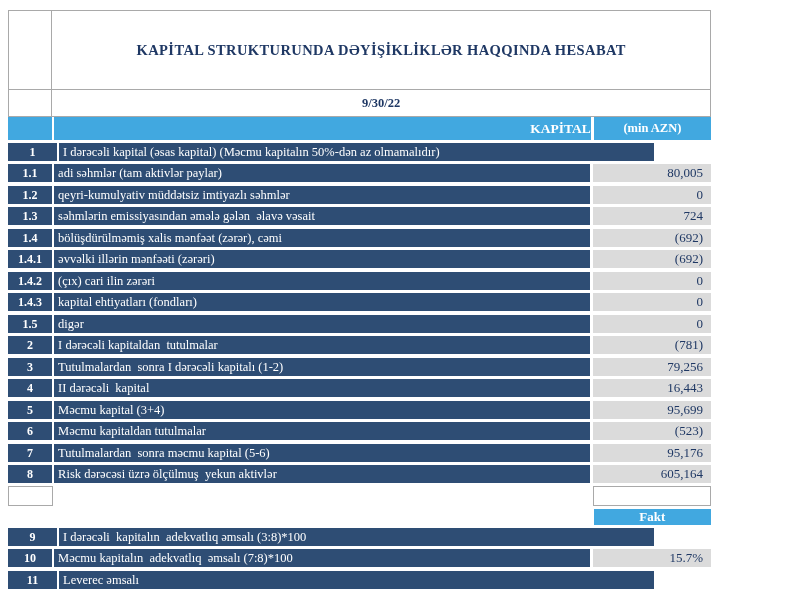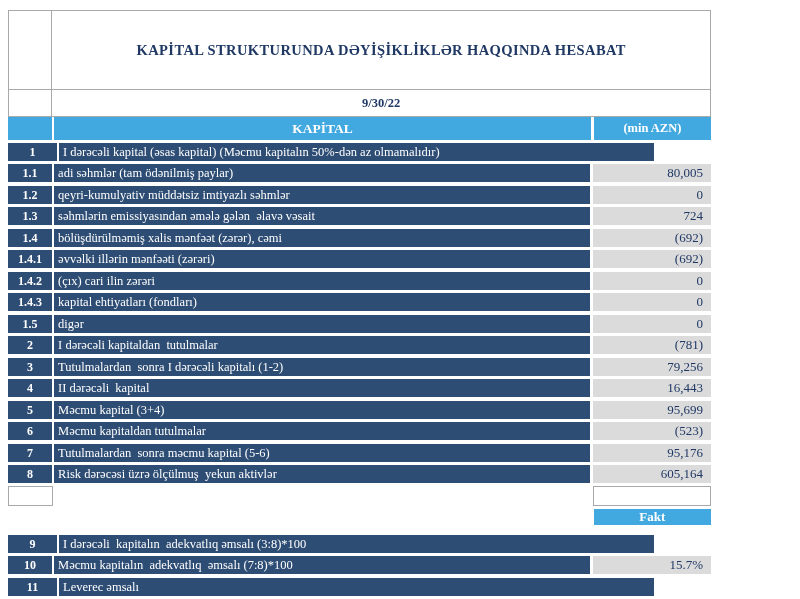--- a/index.html
+++ b/index.html
@@ -25,21 +25,21 @@
     width:730px;border:1px solid #a9a9a9;border-top:none;border-left:none;background:#fff;
     display:flex;align-items:center;justify-content:center;
     color:#1f3864;font-weight:bold;font-size:12.5px;
   }
 
   
   .r-head{display:flex;height:23px;margin-bottom:2.5px;}
   .r-head .h-no{width:49px;margin-right:2px;background:#41a8e0;}
   .r-head .h-main{
     width:595px;margin-right:3px;background:#41a8e0;color:#fff;font-weight:bold;
-    font-size:13.5px;text-align:center;line-height:23px;
+    font-size:13.5px;text-align:right;line-height:23px;
   }
   .r-head .h-val{
     width:130px;background:#41a8e0;color:#fff;font-weight:bold;
     font-size:12.5px;text-align:center;line-height:23px;
   }
 
   
   .row{display:flex;height:18px;margin-bottom:3.5px;}
   .c-no{
     width:49px;margin-right:2px;background:#2e4d74;color:#fff;font-weight:bold;
@@ -53,21 +53,21 @@
   .c-val{
     width:130px;background:#dbdbdb;color:#1f3864;
     font-size:13px;text-align:right;line-height:18px;padding-right:8px;white-space:pre;
   }
 
   
   .r-empty{display:flex;height:20px;margin-top:-1px;}
   .r-empty .e-no{width:49px;border:1px solid #a9a9a9;background:#fff;}
   .r-empty .e-mid{width:598px;background:#fff;}
   .r-empty .e-val{width:130px;border:1px solid #a9a9a9;background:#fff;}
-  .r-fakt{display:flex;height:16px;margin-top:3px;margin-bottom:10px;}
+  .r-fakt{display:flex;height:16px;margin-top:3px;margin-bottom:3px;}
   .r-fakt .f-spacer{width:649px;background:#fff;}
   .r-fakt .f-cell{
     width:130px;background:#41a8e0;color:#fff;font-weight:bold;
     font-size:13px;text-align:center;line-height:16px;
   }
 </style>
 </head>
 <body>
 
 <div class="sheet">
@@ -87,21 +87,21 @@
     <div class="h-main">KAPİTAL</div>
     <div class="h-val">(min AZN)</div>
   </div>
 
   <div class="row">
     <div class="c-no">1</div>
     <div class="c-label">I dərəcəli kapital (əsas kapital) (Məcmu kapitalın 50%-dən az olmamalıdır)</div>
   </div>
   <div class="row">
     <div class="c-no">1.1</div>
-    <div class="c-label">adi səhmlər (tam ödənilmiş paylar)</div>
+    <div class="c-label">adi səhmlər (tam aktivlər paylar)</div>
     <div class="c-val">80,005</div>
   </div>
   <div class="row">
     <div class="c-no">1.2</div>
     <div class="c-label">qeyri-kumulyativ müddətsiz imtiyazlı səhmlər</div>
     <div class="c-val">0</div>
   </div>
   <div class="row">
     <div class="c-no">1.3</div>
     <div class="c-label">səhmlərin emissiyasından əmələ gələn  əlavə vəsait</div>

